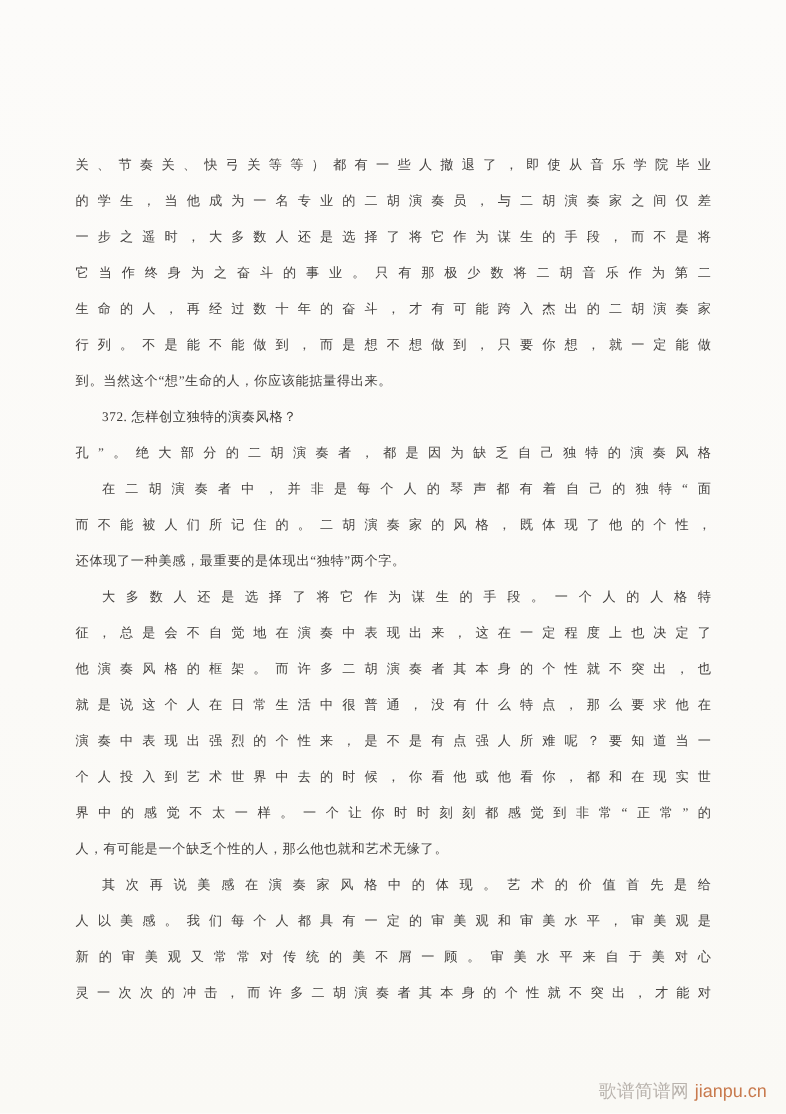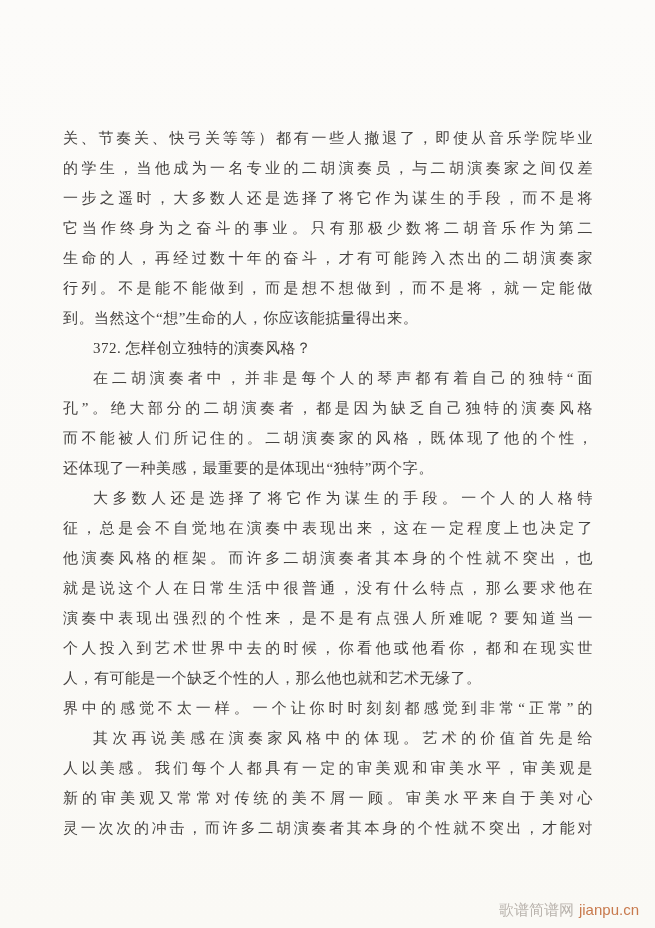--- a/index.html
+++ b/index.html
@@ -13,21 +13,21 @@
     background: linear-gradient(180deg, #fcfbf9 0%, #fbfaf7 60%, #faf9f5 100%);
     font-family: "Liberation Serif", "DejaVu Serif", serif;
     overflow: hidden;
   }
   .page-text {
     position: absolute;
     left: 63px;
     top: 123px;
     width: 530px;
     color: #454240;
-    font-size: 15px;
+    font-size: 11px;
     line-height: 30px;
     letter-spacing: 0.5px;
   }
   .line {
     text-align: justify;
     white-space: normal;
   }
   .line.fill {
     text-align-last: justify;
   }
@@ -59,35 +59,35 @@
 </style>
 </head>
 <body>
 
 <div class="page-text">
   <div class="line fill">关、节奏关、快弓关等等）都有一些人撤退了，即使从音乐学院毕业</div>
   <div class="line fill">的学生，当他成为一名专业的二胡演奏员，与二胡演奏家之间仅差</div>
   <div class="line fill">一步之遥时，大多数人还是选择了将它作为谋生的手段，而不是将</div>
   <div class="line fill">它当作终身为之奋斗的事业。只有那极少数将二胡音乐作为第二</div>
   <div class="line fill">生命的人，再经过数十年的奋斗，才有可能跨入杰出的二胡演奏家</div>
-  <div class="line fill">行列。不是能不能做到，而是想不想做到，而不是将，就一定能做</div>
+  <div class="line fill">行列。不是能不能做到，而是想不想做到，只要你想，就一定能做</div>
   <div class="line">到。当然这个“想”生命的人，你应该能掂量得出来。</div>
   <div class="line heading indent">372. 怎样创立独特的演奏风格？</div>
+  <div class="line fill">孔”。绝大部分的二胡演奏者，都是因为缺乏自己独特的演奏风格</div>
   <div class="line fill indent">在二胡演奏者中，并非是每个人的琴声都有着自己的独特“面</div>
-  <div class="line fill">孔”。绝大部分的二胡演奏者，都是因为缺乏自己独特的演奏风格</div>
   <div class="line fill">而不能被人们所记住的。二胡演奏家的风格，既体现了他的个性，</div>
   <div class="line">还体现了一种美感，最重要的是体现出“独特”两个字。</div>
   <div class="line fill indent">大多数人还是选择了将它作为谋生的手段。一个人的人格特</div>
   <div class="line fill">征，总是会不自觉地在演奏中表现出来，这在一定程度上也决定了</div>
   <div class="line fill">他演奏风格的框架。而许多二胡演奏者其本身的个性就不突出，也</div>
   <div class="line fill">就是说这个人在日常生活中很普通，没有什么特点，那么要求他在</div>
   <div class="line fill">演奏中表现出强烈的个性来，是不是有点强人所难呢？要知道当一</div>
   <div class="line fill">个人投入到艺术世界中去的时候，你看他或他看你，都和在现实世</div>
+  <div class="line fill">界中的感觉不太一样。一个让你时时刻刻都感觉到非常“正常”的</div>
   <div class="line">人，有可能是一个缺乏个性的人，那么他也就和艺术无缘了。</div>
-  <div class="line fill">界中的感觉不太一样。一个让你时时刻刻都感觉到非常“正常”的</div>
   <div class="line fill indent">其次再说美感在演奏家风格中的体现。艺术的价值首先是给</div>
   <div class="line fill">人以美感。我们每个人都具有一定的审美观和审美水平，审美观是</div>
   <div class="line fill">新的审美观又常常对传统的美不屑一顾。审美水平来自于美对心</div>
   <div class="line fill">灵一次次的冲击，而许多二胡演奏者其本身的个性就不突出，才能对</div>
 </div>
 
 <div class="watermark">
   <span class="site-name">歌谱简谱网</span><span class="site-url">jianpu.cn</span>
 </div>
 

